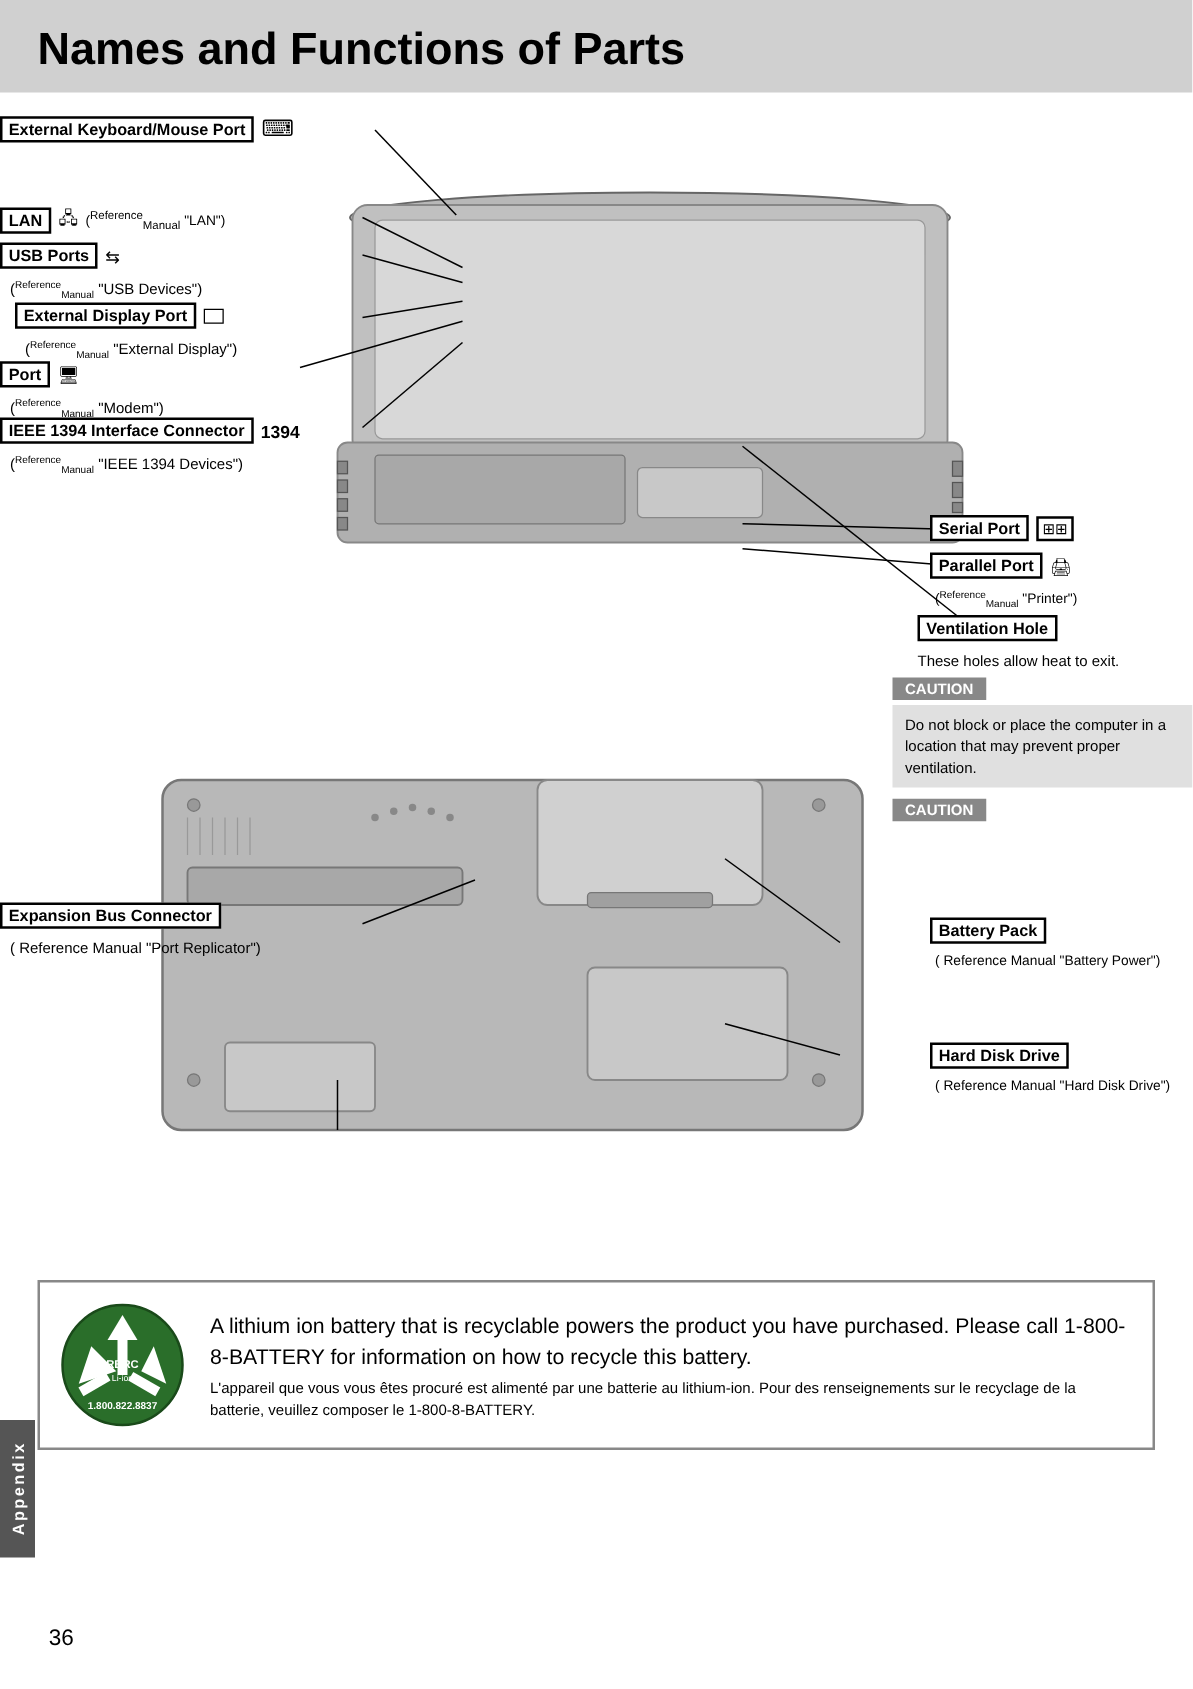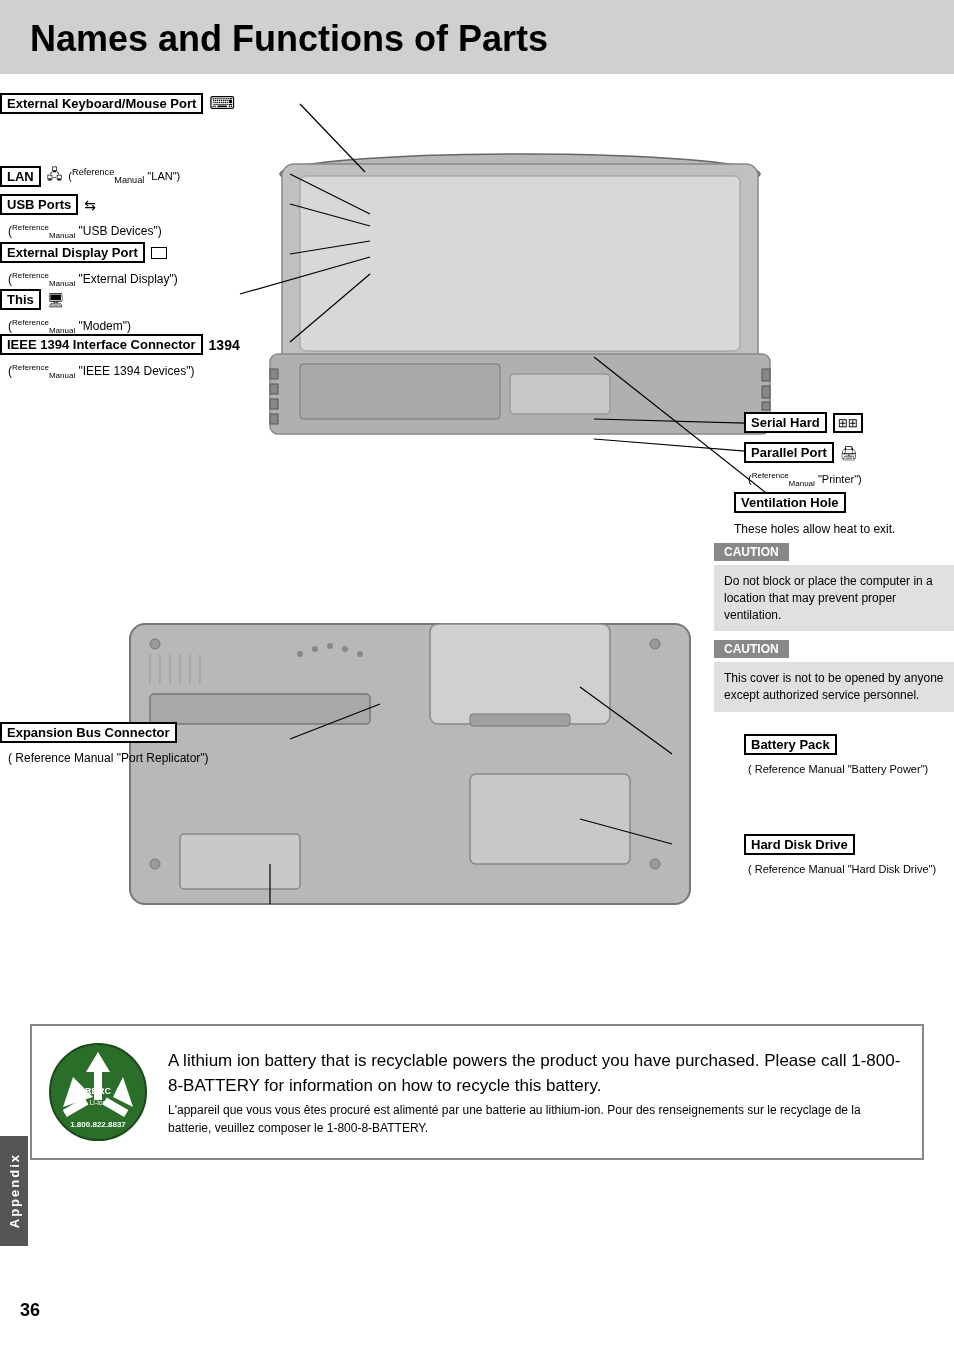--- a/index.html
+++ b/index.html
@@ -209,47 +209,47 @@
     </div>
 
     <div style="position:absolute;top:120px;left:0;">
       <div class="label-row">
         <span class="label-box">USB Ports</span>
         <span style="font-size:14px;">⇆</span>
       </div>
       <div class="sub-text">(<sup style="font-size:8px">Reference</sup><sub style="font-size:8px">Manual</sub> "USB Devices")</div>
     </div>
 
-    <div style="position:absolute;top:168px;left:0;">
+    <div style="position:absolute;top:168px;left:12px;">
       <div class="label-row">
         <span class="label-box">External Display Port</span>
         <span style="font-size:12px;border:1px solid #000;width:16px;height:12px;display:inline-block;"></span>
       </div>
       <div class="sub-text">(<sup style="font-size:8px">Reference</sup><sub style="font-size:8px">Manual</sub> "External Display")</div>
     </div>
 
     <div style="position:absolute;top:215px;left:0;">
       <div class="label-row">
-        <span class="label-box">This</span>
+        <span class="label-box">Port</span>
         <span style="font-size:14px;">🖥</span>
       </div>
       <div class="sub-text">(<sup style="font-size:8px">Reference</sup><sub style="font-size:8px">Manual</sub> "Modem")</div>
     </div>
 
     <div style="position:absolute;top:260px;left:0;">
       <div class="label-row">
         <span class="label-box">IEEE 1394 Interface Connector</span>
         <span style="font-weight:bold;font-size:14px;text-align:center;">1394</span>
       </div>
       <div class="sub-text">(<sup style="font-size:8px">Reference</sup><sub style="font-size:8px">Manual</sub> "IEEE 1394 Devices")</div>
     </div>
 
     <div style="position:absolute;top:338px;right:0;width:210px;">
       <div class="label-row">
-        <span class="right-label-box">Serial Hard</span>
+        <span class="right-label-box">Serial Port</span>
         <span style="font-size:12px;border:2px solid #000;padding:1px 3px;">⊞⊞</span>
       </div>
     </div>
 
     <div style="position:absolute;top:368px;right:0;width:210px;">
       <div class="label-row">
         <span class="right-label-box">Parallel Port</span>
         <span style="font-size:14px;">🖨</span>
       </div>
       <div style="font-size:11px;margin-left:4px;">(<sup style="font-size:8px">Reference</sup><sub style="font-size:8px">Manual</sub> "Printer")</div>
@@ -262,21 +262,20 @@
       <div class="ventilation-text">These holes allow heat to exit.</div>
     </div>
 
     <div style="position:absolute;top:468px;right:0;width:240px;">
       <div style="background:#888;color:#fff;font-weight:bold;font-size:12px;padding:2px 10px;display:inline-block;margin-bottom:4px;">CAUTION</div>
       <div style="background:#e0e0e0;padding:8px 10px;font-size:12px;line-height:1.4;">Do not block or place the computer in a location that may prevent proper ventilation.</div>
     </div>
 
     <div style="position:absolute;top:565px;right:0;width:240px;">
       <div style="background:#888;color:#fff;font-weight:bold;font-size:12px;padding:2px 10px;display:inline-block;margin-bottom:4px;">CAUTION</div>
-      <div style="background:#e0e0e0;padding:8px 10px;font-size:12px;line-height:1.4;">This cover is not to be opened by anyone except authorized service personnel.</div>
     </div>
 
     <div style="position:absolute;top:648px;left:0;width:230px;">
       <div class="label-row">
         <span class="label-box">Expansion Bus Connector</span>
       </div>
       <div class="sub-text">( Reference Manual "Port Replicator")</div>
     </div>
 
 
@@ -321,15 +320,15 @@
         </div>
       </div>
     </div>
 
   </div>
 
   <div style="position:absolute;left:0;bottom:105px;width:28px;height:110px;background:#555;display:flex;align-items:center;justify-content:center;">
     <span style="color:#fff;font-weight:bold;font-size:13px;writing-mode:vertical-rl;transform:rotate(180deg);letter-spacing:2px;">Appendix</span>
   </div>
 
-  <div style="position:absolute;bottom:30px;left:20px;font-size:18px;font-weight:bold;">36</div>
+  <div style="position:absolute;bottom:30px;left:39px;font-size:18px;font-weight:normal;">36</div>
 
 </div>
 
 </body></html>

